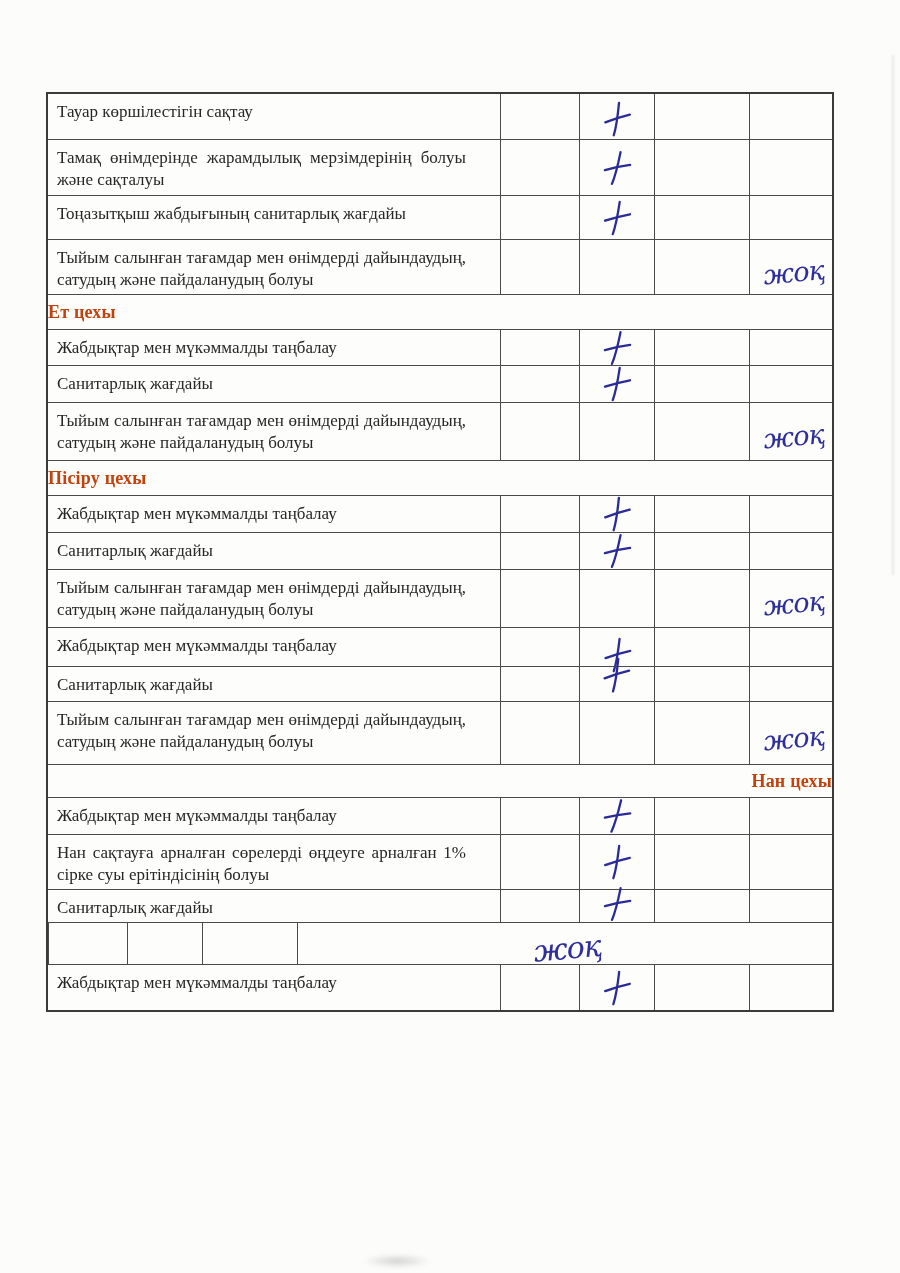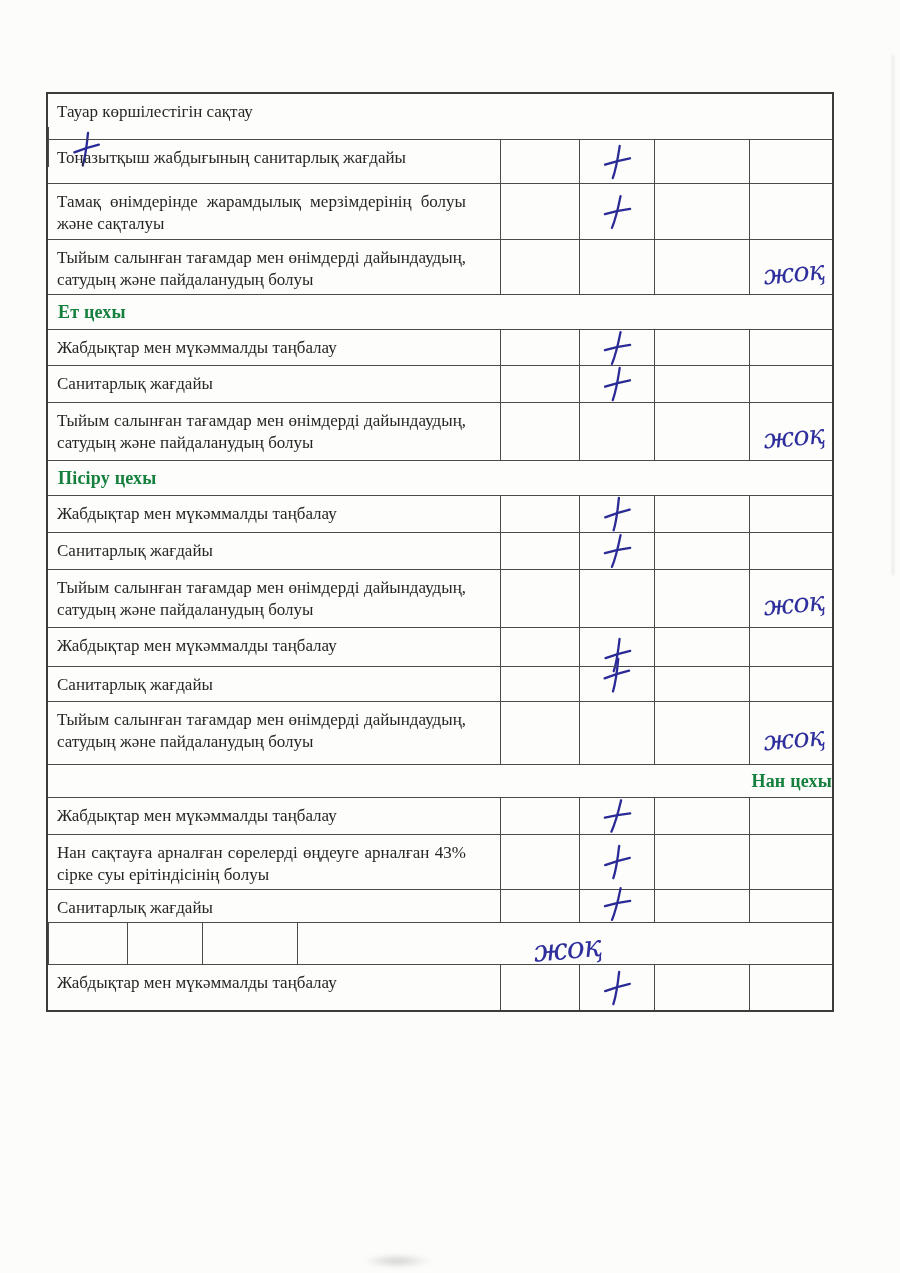--- a/index.html
+++ b/index.html
@@ -32,28 +32,27 @@
     left:46px;top:92px;width:788px;
     border:2px solid #3b3b3b;
     background:#fdfdfb;
     box-sizing:border-box;
   }
   .row{
     box-sizing:border-box;
     border-top:1.5px solid #4a4a4a;
     position:relative;
   }
-  .row:first-child{border-top:none;flex-direction:column;}
+  .row:first-child{border-top:none;}
   .row.item{display:flex;align-items:stretch;}
   .row.section{display:flex;align-items:center;}
   .section-label{
     font-weight:bold;
     font-size:18px;
-    color:#15803d;
-    padding-left:10px;
+    color:#c2410c;
     letter-spacing:0.2px;
   }
   .cell{box-sizing:border-box;}
   .text-cell{
     width:452px;
     padding:7px 34px 4px 9px;
   }
   .item-text{
     display:block;
     font-size:17px;
@@ -100,41 +99,41 @@
         <div class="cell check-cell c1"></div>
         <div class="cell check-cell c2">
           <svg class="plus-mark" width="32" height="40" viewBox="0 0 32 40" style="transform: rotate(-4deg) translateY(2px);">
             <path d="M19 4 C17.5 13 15 27 11.5 36"></path>
             <path d="M4 22.5 C12 20 23 17.5 29 16.5"></path>
           </svg>
         </div>
         <div class="cell check-cell c3"></div>
         <div class="cell check-cell c4"></div>
       </div>
+      <div class="row item" style="height: 56px;">
+        <div class="cell text-cell">
+          <span class="item-text">Тамақ өнімдерінде жарамдылық мерзімдерінің болуы және сақталуы</span>
+        </div>
+        <div class="cell check-cell c1"></div>
+        <div class="cell check-cell c2">
+          <svg class="plus-mark" width="32" height="40" viewBox="0 0 32 40" style="transform: rotate(2deg) translateY(0px);">
+            <path d="M19 4 C17.5 13 15 27 11.5 36"></path>
+            <path d="M4 22.5 C12 20 23 17.5 29 16.5"></path>
+          </svg>
+        </div>
+        <div class="cell check-cell c3"></div>
+        <div class="cell check-cell c4"></div>
+      </div>
       <div class="row item" style="height: 44px;">
         <div class="cell text-cell">
           <span class="item-text">Тоңазытқыш жабдығының санитарлық жағдайы</span>
         </div>
         <div class="cell check-cell c1"></div>
         <div class="cell check-cell c2">
           <svg class="plus-mark" width="32" height="40" viewBox="0 0 32 40" style="transform: rotate(-1deg) translateY(0px);">
-            <path d="M19 4 C17.5 13 15 27 11.5 36"></path>
-            <path d="M4 22.5 C12 20 23 17.5 29 16.5"></path>
-          </svg>
-        </div>
-        <div class="cell check-cell c3"></div>
-        <div class="cell check-cell c4"></div>
-      </div>
-      <div class="row item" style="height: 56px;">
-        <div class="cell text-cell">
-          <span class="item-text">Тамақ өнімдерінде жарамдылық мерзімдерінің болуы және сақталуы</span>
-        </div>
-        <div class="cell check-cell c1"></div>
-        <div class="cell check-cell c2">
-          <svg class="plus-mark" width="32" height="40" viewBox="0 0 32 40" style="transform: rotate(2deg) translateY(0px);">
             <path d="M19 4 C17.5 13 15 27 11.5 36"></path>
             <path d="M4 22.5 C12 20 23 17.5 29 16.5"></path>
           </svg>
         </div>
         <div class="cell check-cell c3"></div>
         <div class="cell check-cell c4"></div>
       </div>
       <div class="row item" style="height: 55px;">
         <div class="cell text-cell">
           <span class="item-text">Тыйым салынған тағамдар мен өнімдерді дайындаудың, сатудың және пайдаланудың болуы</span>
@@ -281,21 +280,21 @@
           <svg class="plus-mark" width="32" height="40" viewBox="0 0 32 40" style="transform: rotate(4deg) translateY(0px);">
             <path d="M19 4 C17.5 13 15 27 11.5 36"></path>
             <path d="M4 22.5 C12 20 23 17.5 29 16.5"></path>
           </svg>
         </div>
         <div class="cell check-cell c3"></div>
         <div class="cell check-cell c4"></div>
       </div>
       <div class="row item" style="height: 55px;">
         <div class="cell text-cell">
-          <span class="item-text">Нан сақтауға арналған сөрелерді өңдеуге арналған 43% сірке суы ерітіндісінің болуы</span>
+          <span class="item-text">Нан сақтауға арналған сөрелерді өңдеуге арналған 1% сірке суы ерітіндісінің болуы</span>
         </div>
         <div class="cell check-cell c1"></div>
         <div class="cell check-cell c2">
           <svg class="plus-mark" width="32" height="40" viewBox="0 0 32 40" style="transform: rotate(-3deg) translateY(0px);">
             <path d="M19 4 C17.5 13 15 27 11.5 36"></path>
             <path d="M4 22.5 C12 20 23 17.5 29 16.5"></path>
           </svg>
         </div>
         <div class="cell check-cell c3"></div>
         <div class="cell check-cell c4"></div>

